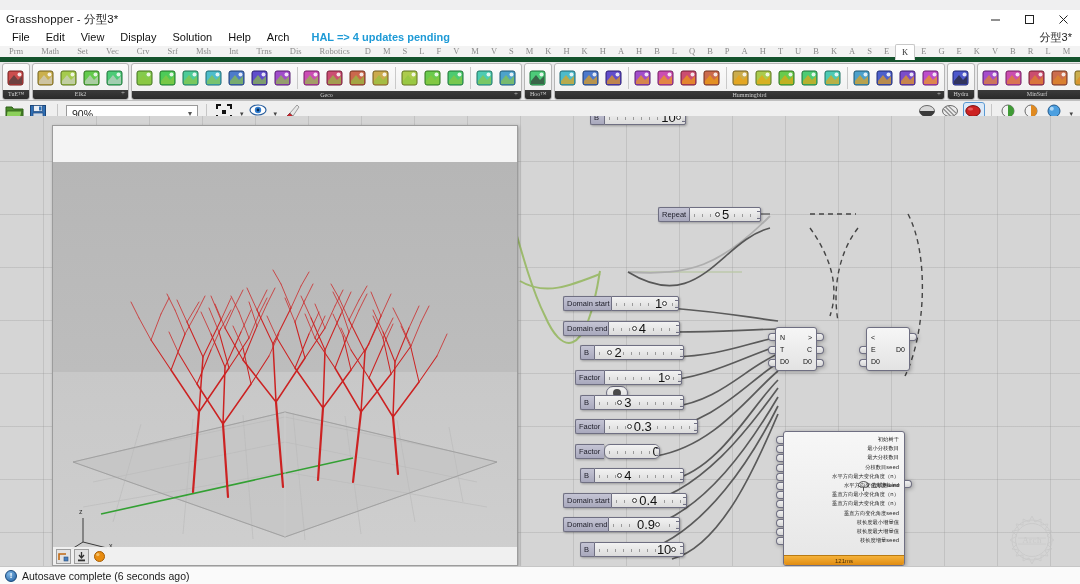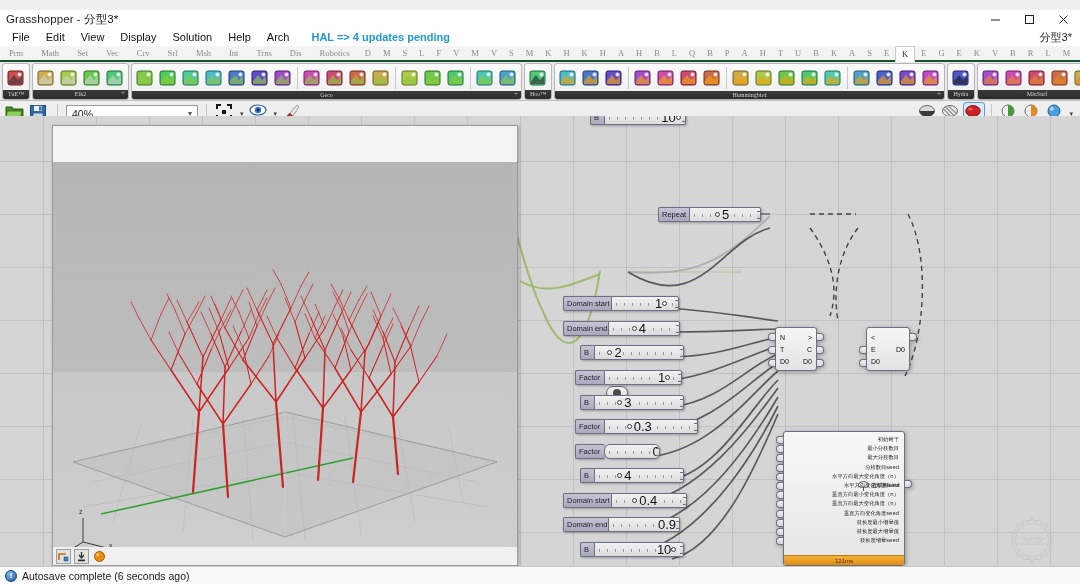--- a/index.html
+++ b/index.html
@@ -36,22 +36,22 @@
   .menubar .mi {
     font-size: 11px; color: #111; padding: 1px 8px; white-space: nowrap;
   }
   .menubar .hal { color: #1e9ad6; font-weight: bold; font-size: 11px; padding-left: 14px; }
   .menubar .rtitle {
     position: absolute; right: 8px; top: 2px; font-size: 11px; color: #222;
   }
 
   
   .tabstrip {
-    height: 16px; background: #f3f3f3; display: flex; align-items: flex-start;
-    border-bottom: 2px solid #14532d; position: relative;
+    height: 16px; background: #f3f3f3; display: flex; align-items: center;
+    border-bottom: 5px solid #14532d; position: relative;
   }
   .tab {
     font-size: 8.5px; color: #8a8a8a; font-family: "Liberation Serif", serif;
     padding: 1px 6px 2px 6px; height: 15px; line-height: 13px; white-space: nowrap;
   }
   .tab.wide { padding: 1px 9px 2px 9px; }
   .tab.active {
     background: #ffffff; color: #333; border: 1px solid #c8c8c8; border-bottom: 1px solid #fff;
     border-radius: 2px 2px 0 0; position: relative; z-index: 2; height: 16px;
   }
@@ -614,21 +614,21 @@
     <span class="ico sm">
       <svg width="19" height="19" viewBox="0 0 19 19">
         <rect x="1.5" y="2.5" width="15" height="14" fill="#2f6fb5" stroke="#1c4679"></rect>
         <rect x="4.5" y="2.5" width="9" height="6" fill="#e9eef5" stroke="#1c4679" stroke-width=".7"></rect>
         <rect x="10" y="3.5" width="2.5" height="4" fill="#2f6fb5"></rect>
         <rect x="4" y="10" width="10" height="6.5" fill="#cfd9e6" stroke="#1c4679" stroke-width=".7"></rect>
       </svg>
     </span>
     <div class="vsep"></div>
     <div class="zoomsel">
-      <span>40%</span>
+      <span>90%</span>
       <span class="car">▾</span>
     </div>
     <div class="vsep"></div>
     <span class="ico sm">
       <svg width="18" height="18" viewBox="0 0 18 18">
         <g fill="#111">
           <rect x="1" y="1" width="5" height="2"></rect>
             <rect x="1" y="1" width="2" height="5"></rect>
           <rect x="12" y="1" width="5" height="2"></rect>
             <rect x="15" y="1" width="2" height="5"></rect>
@@ -1016,21 +1016,21 @@
               <span class="knob" style="margin-left: 0px; margin-right: 2px;"></span>
               <span>0.4</span>
             </div>
             <div class="outnub"></div>
           </div>
         </div>
         <div class="slider" style="left: 563px; top: 401px;">
           <div class="sname" style="width: 45px;">Domain end</div>
           <div class="strack" style="width: 72px;">
             <div class="ticks"></div>
-            <div class="sval" style="left: 48px;">
+            <div class="sval" style="left: 27px;">
               <span>0.9</span>
               <span class="knob" style="margin-left: 0px; margin-right: 2px;"></span>
             </div>
             <div class="outnub"></div>
           </div>
         </div>
         <div class="slider" style="left: 580px; top: 426px;">
           <div class="sname" style="width: 14px;">B</div>
           <div class="strack" style="width: 90px;">
             <div class="ticks"></div>

